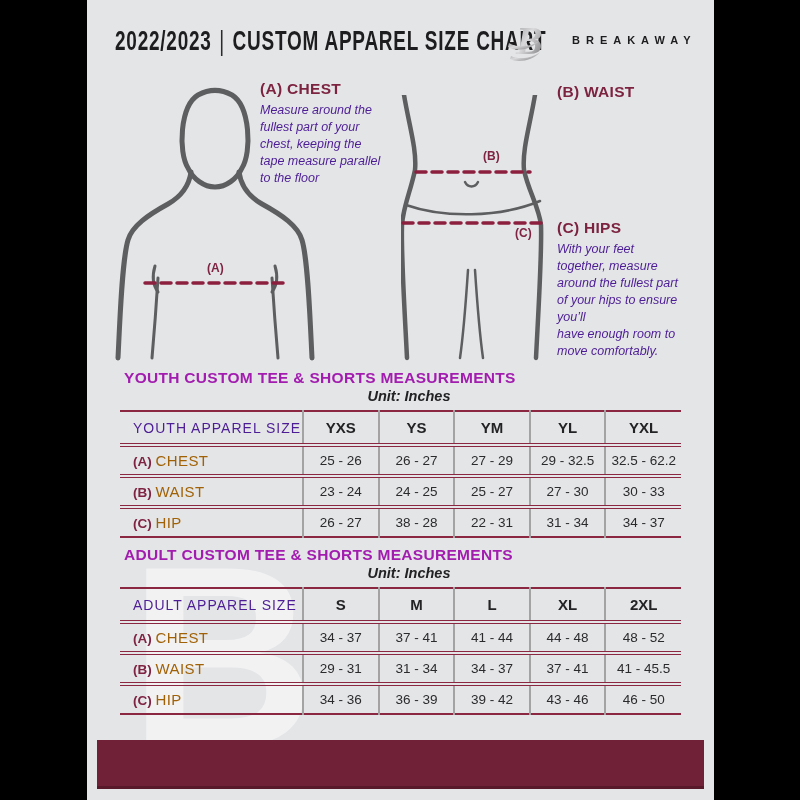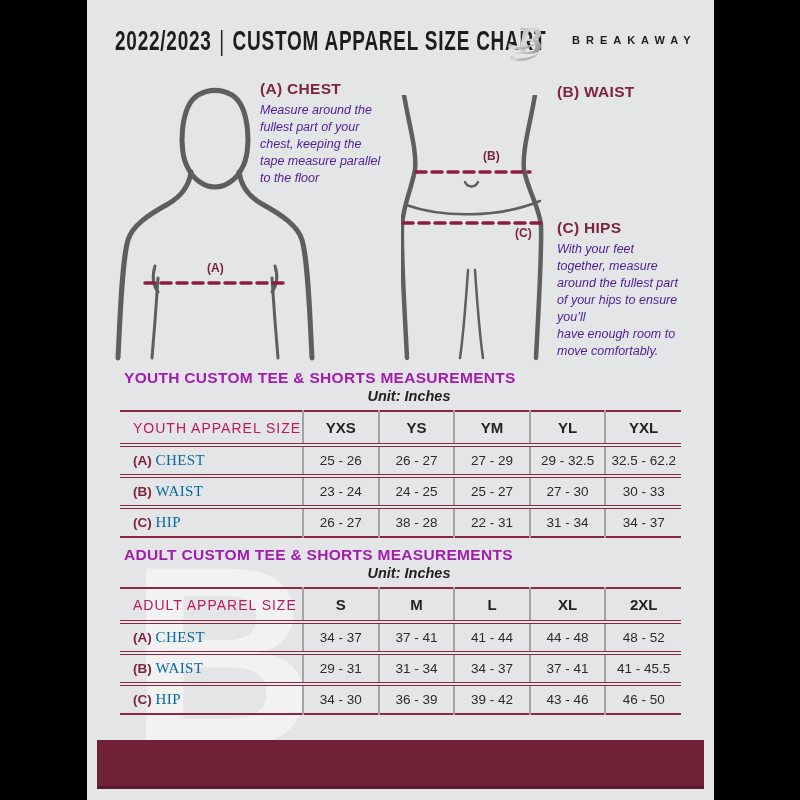--- a/index.html
+++ b/index.html
@@ -40,24 +40,24 @@
   table.size col.c0{width:183px;}
   table.size col.cn{width:75.6px;}
   table.size thead tr{border-bottom:4px double #8c2742;}
   table.size tbody tr{border-bottom:4px double #8c2742;}
   table.size tbody tr:last-child{border-bottom:none;}
   table.size th,table.size td{border-left:2px solid #a3a3a3;text-align:center;
              padding:0;font-weight:400;}
   table.size th:first-child,table.size td:first-child{border-left:none;text-align:left;
              padding-left:13px;}
   table.size th{height:31px;font-weight:700;font-size:15px;color:#232325;}
-  table.size th.sizecol{font-weight:400;font-size:14px;letter-spacing:1px;color:#be185d;}
+  table.size th.sizecol{font-weight:400;font-size:14px;letter-spacing:1px;color:#4c1d95;}
   table.size td{height:27px;font-size:13.5px;color:#2b2b2d;}
   .rowkey{font-weight:700;color:#7e2342;}
-  .rowlbl{font-size:15px;color:#0369a1;letter-spacing:0.4px;font-family:Liberation Serif, serif;}
+  .rowlbl{font-size:15px;color:#a16207;letter-spacing:0.4px;}
 
   .footer-bar{position:absolute;left:10px;top:740px;width:607px;height:46px;
               background:#702138;border-bottom:3px solid #581a2b;z-index:2;}
 </style>
 </head>
 <body>
 
 <div class="page">
   <div class="doc">
 
@@ -220,21 +220,21 @@
           <tr>
             <td><span class="rowkey">(B)</span> <span class="rowlbl">WAIST</span></td>
             <td>29 - 31</td>
             <td>31 - 34</td>
             <td>34 - 37</td>
             <td>37 - 41</td>
             <td>41 - 45.5</td>
           </tr>
           <tr>
             <td><span class="rowkey">(C)</span> <span class="rowlbl">HIP</span></td>
-            <td>34 - 30</td>
+            <td>34 - 36</td>
             <td>36 - 39</td>
             <td>39 - 42</td>
             <td>43 - 46</td>
             <td>46 - 50</td>
           </tr>
         </tbody>
       </table>
 
       <div class="footer-bar"></div>
     </div>

